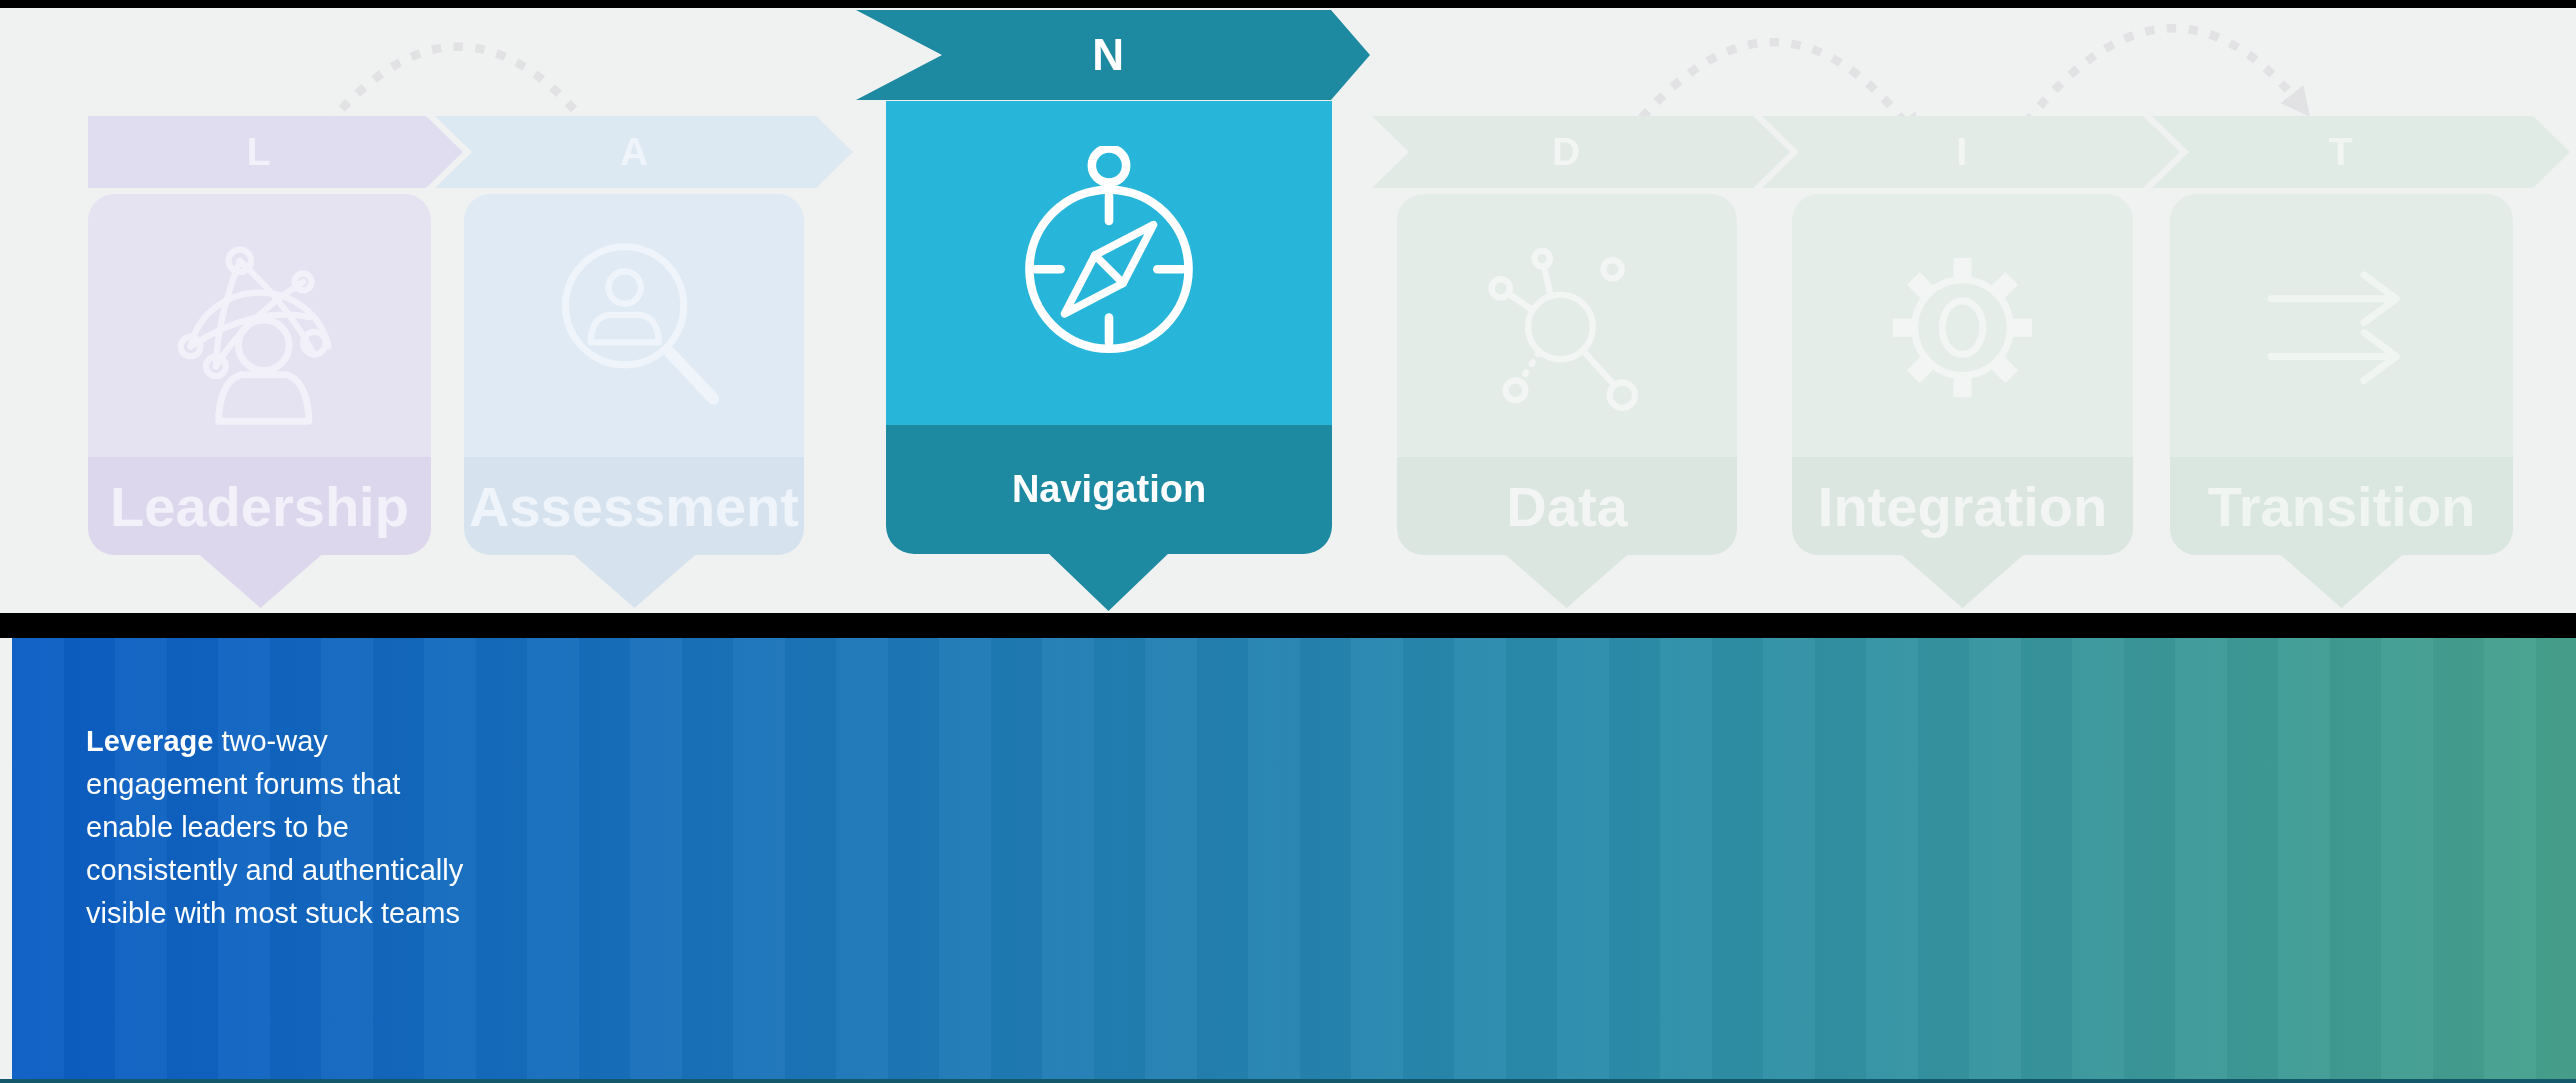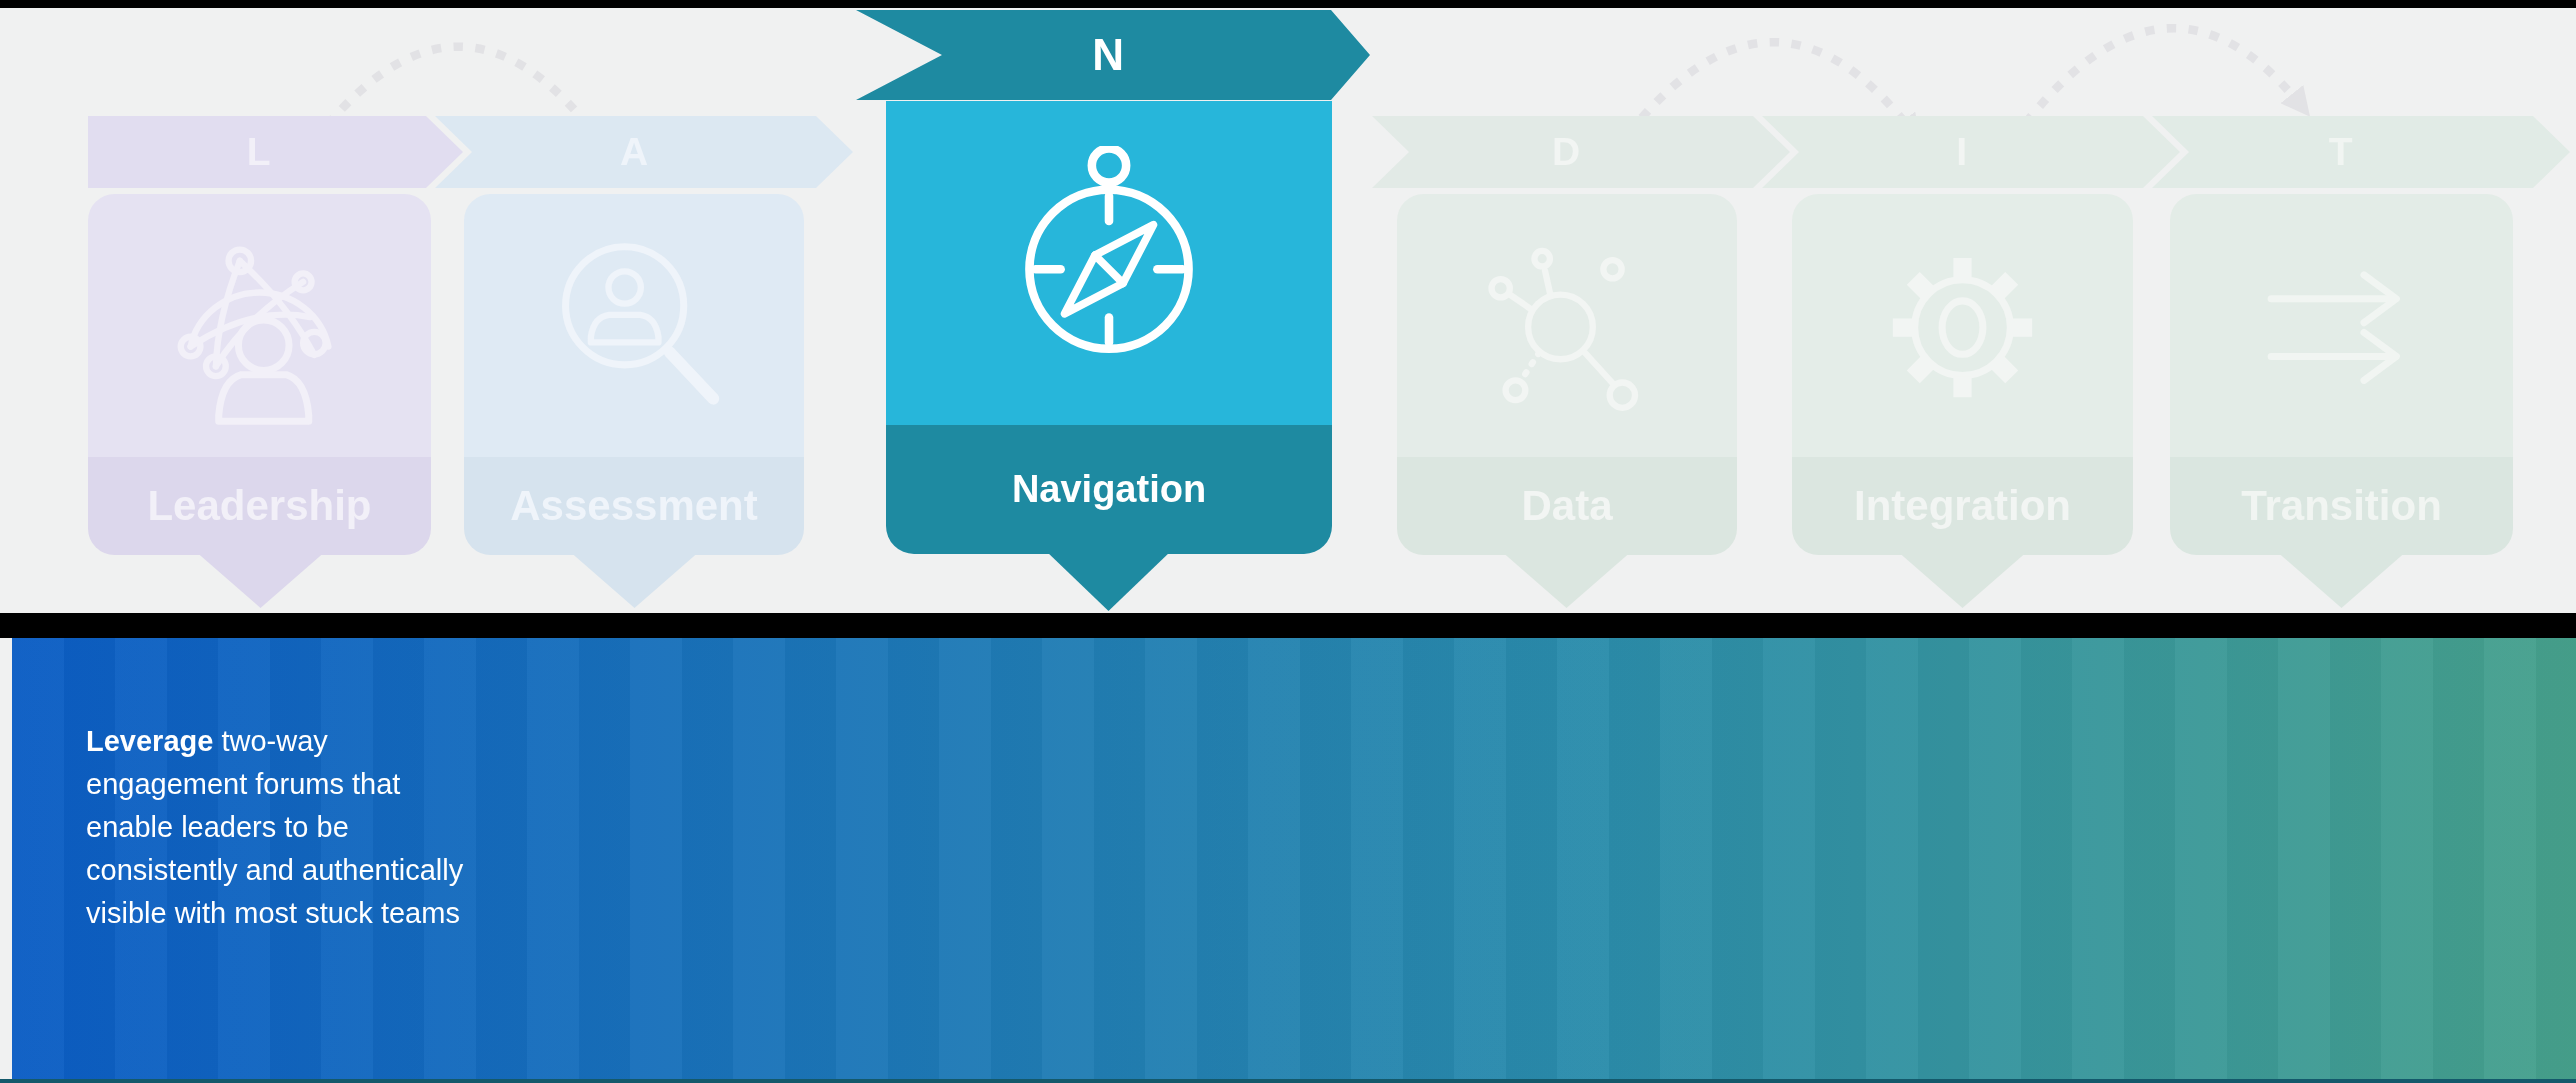--- a/index.html
+++ b/index.html
@@ -35,21 +35,21 @@
     background:var(--footer,#ccc);display:flex;align-items:center;justify-content:center;
     font-weight:bold;
   }
   .pointer{
     position:absolute;background:var(--footer,#ccc);
     clip-path:polygon(0 0,100% 0,50% 100%);
   }
   .faded .card{border-radius:26.5px;}
   .active-card .card{border-radius:0 0 28px 28px;}
   .faded .letter{font-size:39px;}
-  .faded .footer{font-size:42px;height:98px;}
+  .faded .footer{font-size:56px;height:98px;}
   .active-card .letter{font-size:44px;}
   .active-card .footer{font-size:38px;height:129px;}
   .icon-svg{display:block;}
 
   
   .notes-band{position:absolute;left:12px;top:638px;width:2576px;height:454px;z-index:4;background:#1f7ab0;}
   .band-stripes{
     position:absolute;inset:0;
     background:repeating-linear-gradient(90deg,rgba(255,255,255,0.03) 0 52px,rgba(0,0,0,0.028) 52px 103px);
   }

